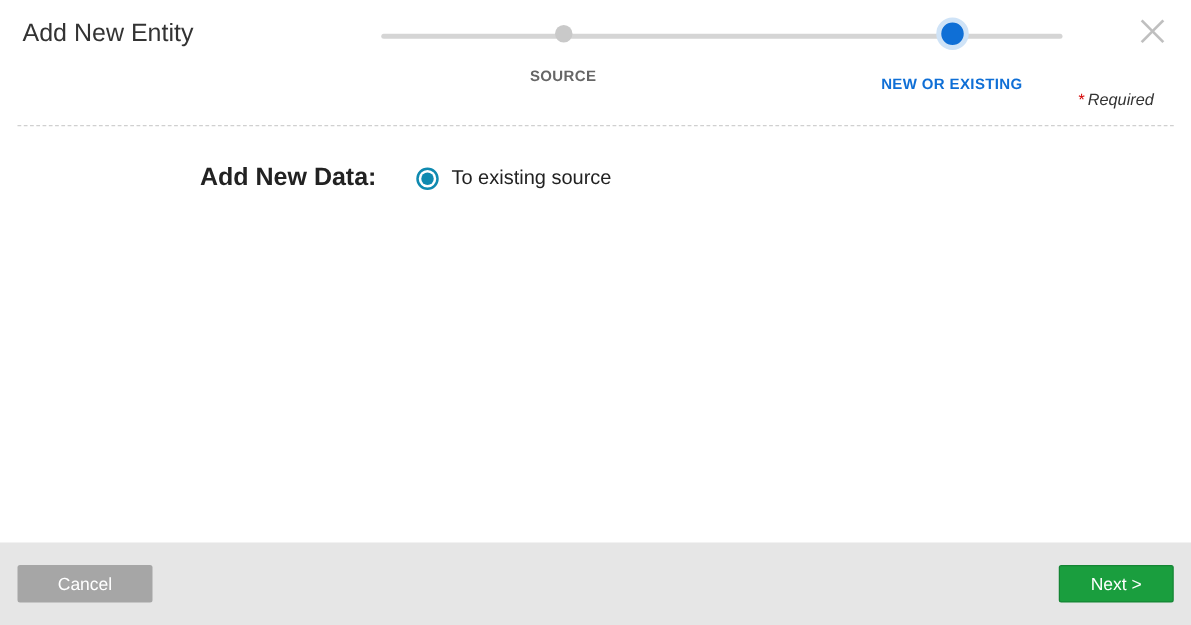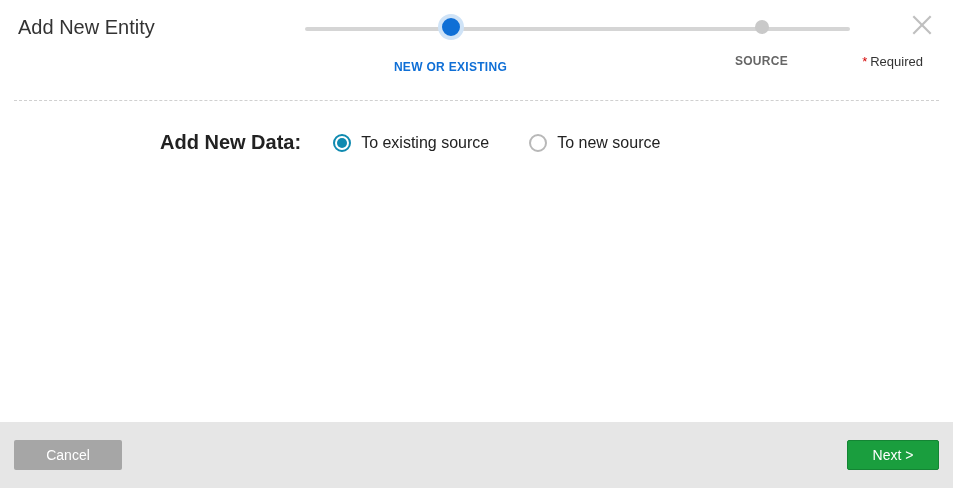--- a/index.html
+++ b/index.html
@@ -38,61 +38,61 @@
     }
     .step-dot.active {
       width:18px; height:18px; background:#0f6fd6; border:4px solid #cfe3f7; box-sizing: content-box; margin-top:-6px;
     }
     .step-label { margin-top: 20px; font-size:12px; letter-spacing:0.3px; color:#666; font-weight:600; }
     .step-label.active { color:#0f6fd6; }
     .close-icon {
       position:absolute; top:12px; right:18px; width:26px; height:26px; cursor:pointer;
     }
     .close-icon svg { width:26px; height:26px; stroke:#bfbfbf; stroke-width:2; }
-    .required { position:absolute; top:54px; right:30px; font-size:13px; color:#333; }
+    .required { position:absolute; top:72px; right:30px; font-size:13px; color:#333;font-style:italic; }
     .required .star { color:#d40000; margin-right:3px; }
     .divider { margin: 26px 14px 0 14px; border-top:1px dashed #d0d0d0; }
     .form-row { display:flex; align-items:center; margin-top:30px; padding-left:160px;gap:12px; }
     .form-label { font-size:20px; font-weight:600; color:#222; margin-right:20px; }
     .radio-group { display:flex; gap:40px; }
     .radio-option { display:flex; align-items:center; gap:10px; cursor:pointer;justify-content:flex-end; }
     .radio-outer {
       width:18px; height:18px; border-radius:50%; border:2px solid #b8b8b8;
       display:flex; align-items:center; justify-content:center;
     }
     .radio-outer.selected { border-color:#0f8ab0; }
     .radio-inner { width:10px; height:10px; border-radius:50%; background:#0f8ab0; }
     .radio-text { font-size:16px; color:#222; }
     .footer {
-      position:absolute; bottom:12px; left:0; right:0; height:66px;
+      position:absolute; bottom:0; left:0; right:0; height:66px;
       background:#e6e6e6; display:flex; align-items:center; justify-content:space-between;
       padding:0 14px;
     }
     .btn { height:30px; padding:0 24px; font-size:14px; border:none; cursor:pointer; border-radius:2px; }
     .btn-cancel { background:#a6a6a6; color:#fff; width:108px; }
     .btn-next { background:#1a9e3e; color:#fff; width:92px; border:1px solid #148534; }
   </style>
 </head>
 <body>
 
 <div class="header">
   <div class="header-left">
     <div class="title">Add New Entity</div>
   </div>
 
   <div class="stepper-wrap">
     <div class="stepper-track"></div>
     <div class="stepper">
       <div class="step">
+        <div class="step-dot"></div>
+        <div class="step-label">SOURCE</div>
+      </div>
+      <div class="step">
         <div class="step-dot active"></div>
         <div class="step-label active">NEW OR EXISTING</div>
-      </div>
-      <div class="step">
-        <div class="step-dot"></div>
-        <div class="step-label">SOURCE</div>
       </div>
     </div>
   </div>
 
   <div class="close-icon">
     <svg viewBox="0 0 24 24" fill="none">
         <line x1="4" y1="4" x2="20" y2="20"></line>
         <line x1="20" y1="4" x2="4" y2="20"></line>
       </svg>
   </div>
@@ -106,23 +106,19 @@
 
 <div class="form-row">
   <div class="form-label">Add New Data:</div>
   <div class="radio-group">
     <div class="radio-option">
       <div class="radio-outer selected">
         <div class="radio-inner"></div>
       </div>
       <span class="radio-text">To existing source</span>
     </div>
-    <div class="radio-option">
-      <div class="radio-outer"></div>
-      <span class="radio-text">To new source</span>
-    </div>
   </div>
 </div>
 
 <div class="footer">
   <button class="btn btn-cancel">Cancel</button>
   <button class="btn btn-next">Next &gt;</button>
 </div>
 
 </body></html>

